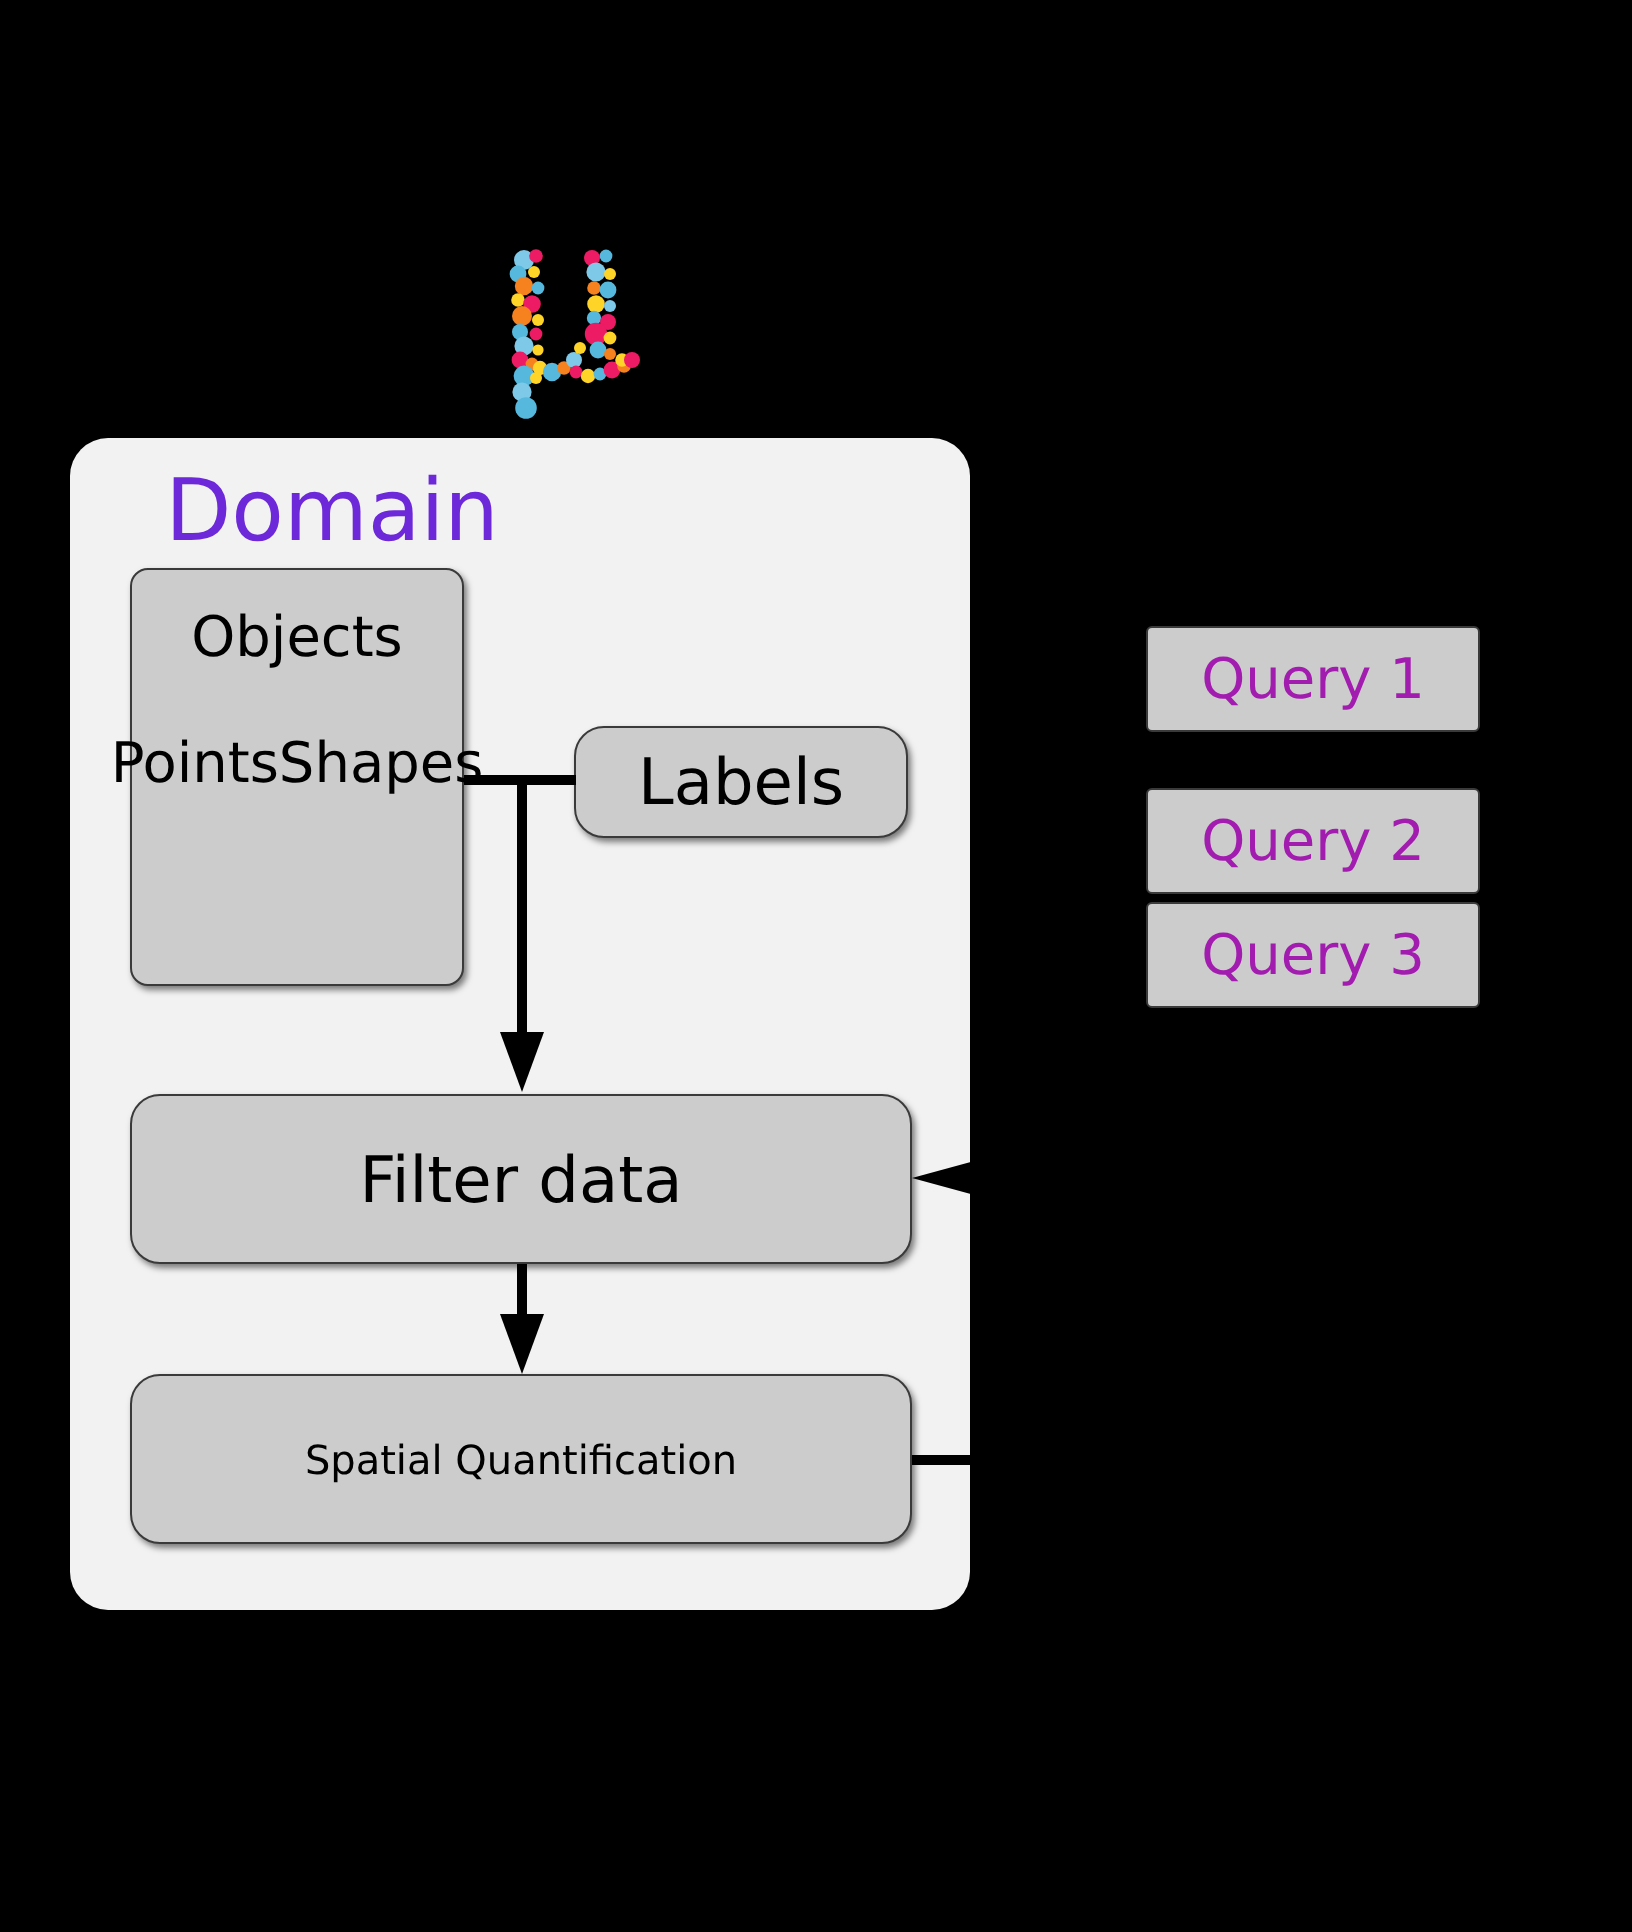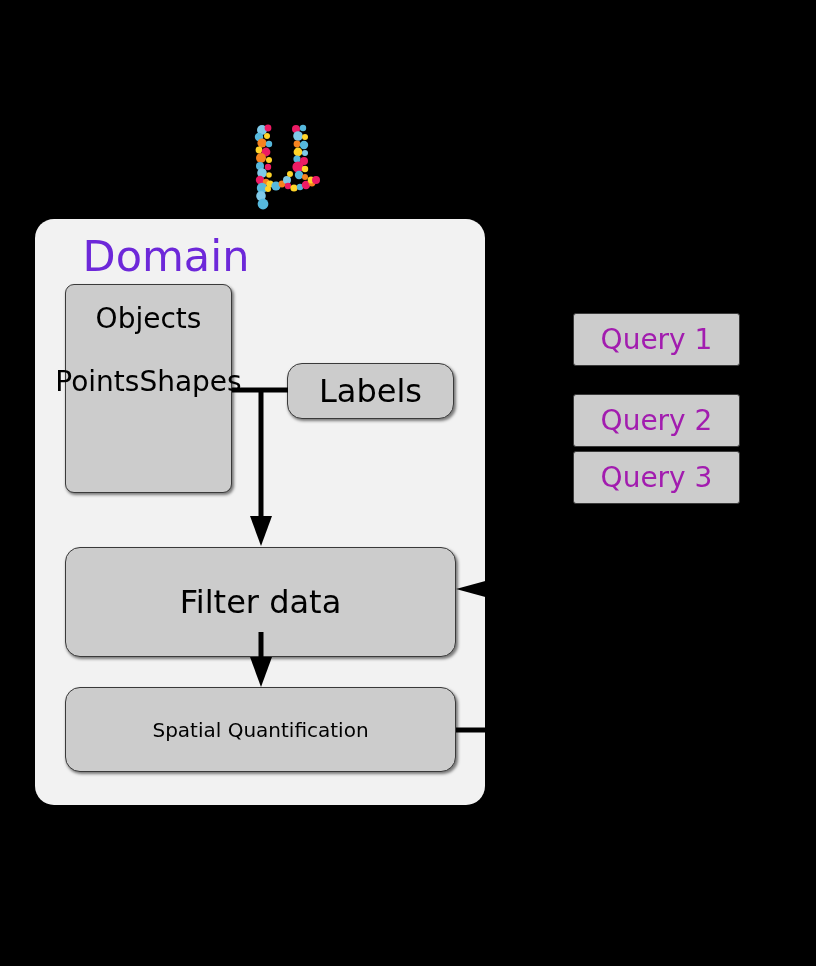--- a/index.html
+++ b/index.html
@@ -108,21 +108,21 @@
     width: 167px;
     height: 56px;
     font-size: 32px;
   }
 
   
   #filter-box {
     left: 65px;
     top: 547px;
     width: 391px;
-    height: 110px;
+    height: 85px;
     font-size: 32px;
   }
 
   
   #spatial-box {
     left: 65px;
     top: 687px;
     width: 391px;
     height: 85px;
     font-size: 20px;

